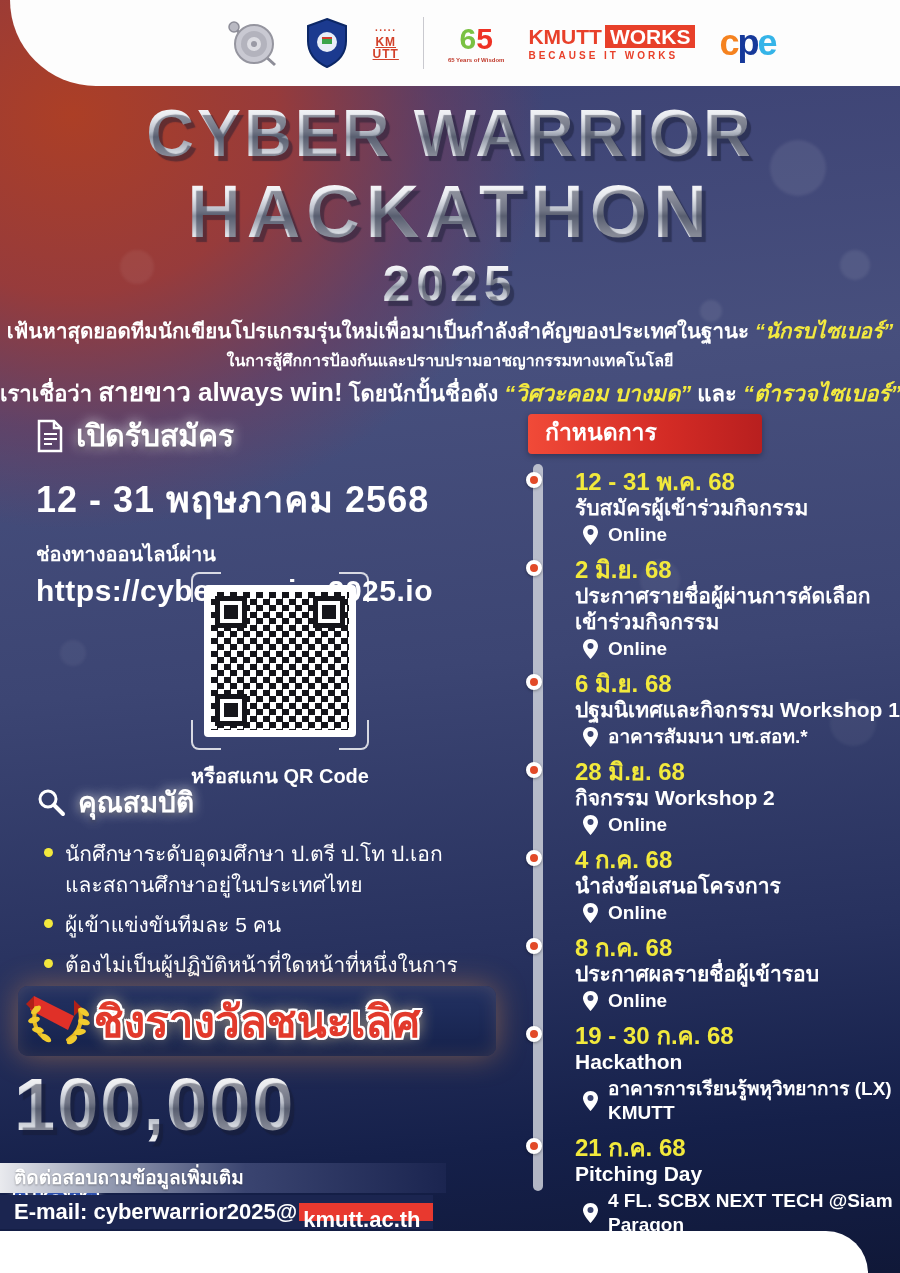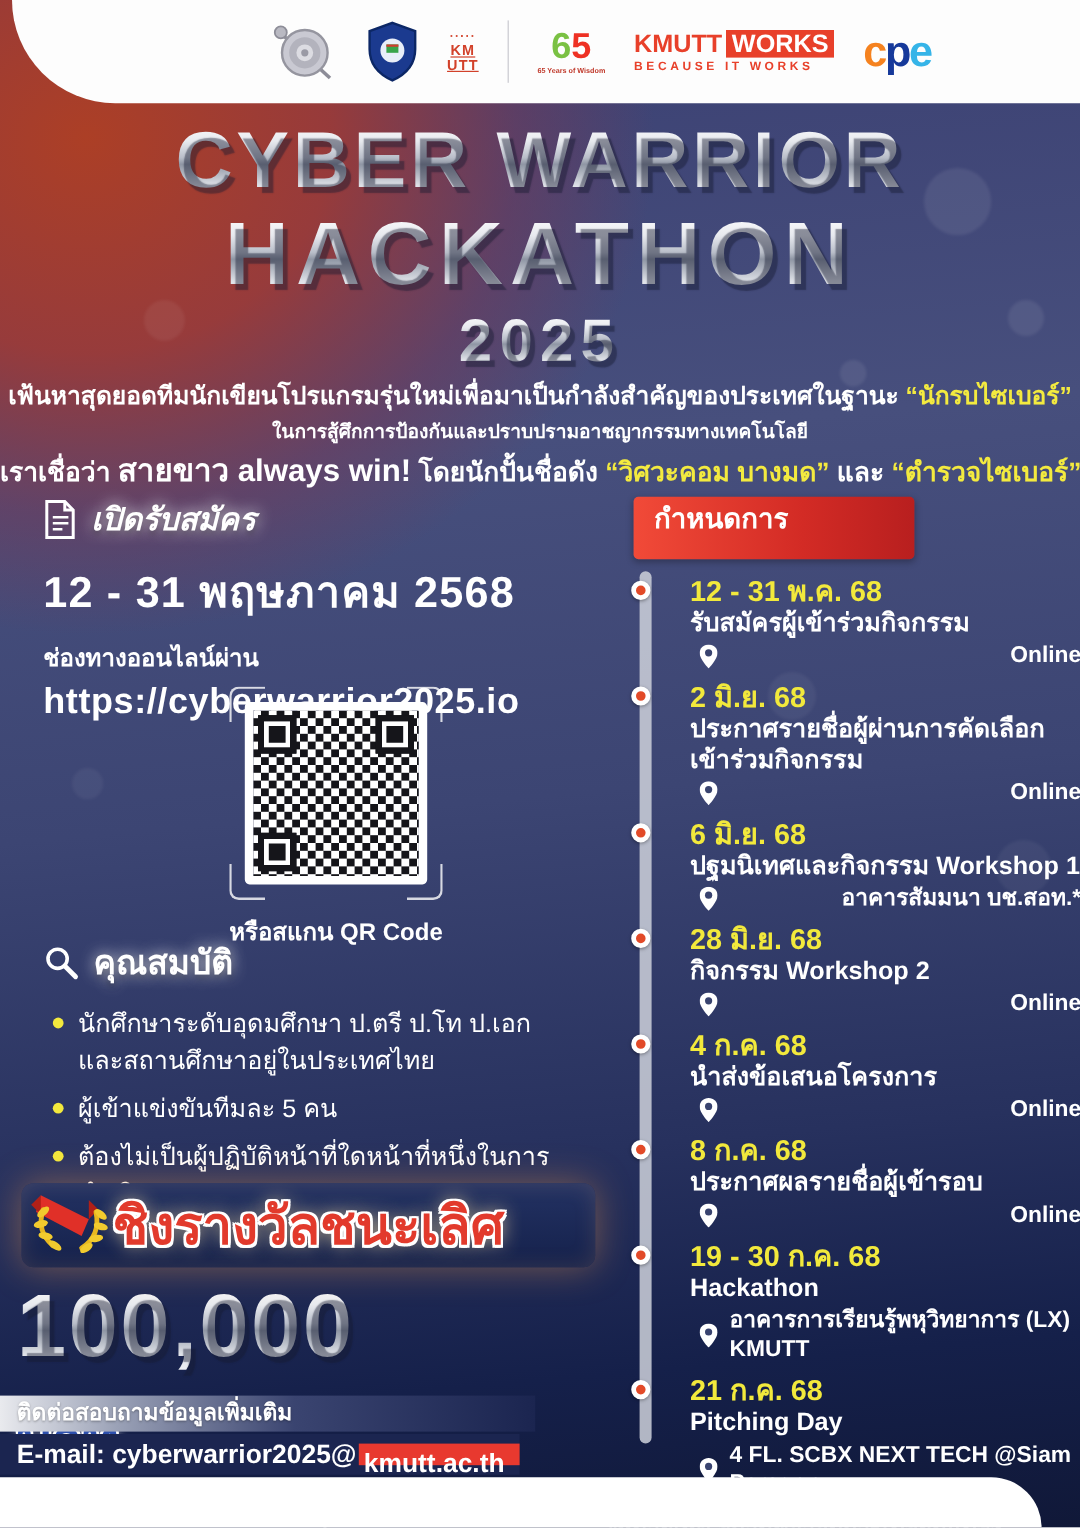--- a/index.html
+++ b/index.html
@@ -45,31 +45,31 @@
   }
   .title-l1{font-size:66px;letter-spacing:3px;line-height:78px;}
   .title-l2{font-size:74px;letter-spacing:6px;line-height:80px;}
   .title-l3{font-size:50px;letter-spacing:6px;line-height:56px;margin-top:4px;}
   
   .intro{position:absolute;top:316px;left:0;width:100%;text-align:center;color:#fff;}
   .intro .ln{white-space:nowrap;}
   .intro .l1{font-size:20.5px;font-weight:700;line-height:30px;}
   .intro .l2{font-size:16px;font-weight:700;line-height:29px;}
   .intro .l3{font-size:22px;font-weight:700;line-height:34px;}
-  .yellow{color:#f3ea3f;}
+  .yellow{color:#f3ea3f;font-style:italic;}
   .bigwhite{font-size:26px;font-weight:800;}
   
   .sec-head{display:flex;align-items:center;gap:12px;}
   .glow-label{
     color:#fff;font-weight:800;
     text-shadow:0 0 12px rgba(255,255,255,0.85),0 2px 5px rgba(0,0,0,0.45);
   }
   
   .reg{position:absolute;left:36px;top:412px;width:462px;color:#fff;}
-  .reg .sec-head .glow-label{font-size:26px;font-style:italic;}
+  .reg .sec-head .glow-label{font-size:30px;}
   .reg-date{font-size:36px;font-weight:800;margin-top:12px;letter-spacing:1px;}
   .reg-channel{font-size:20px;font-weight:700;margin-top:10px;}
   .reg-url{font-size:30px;font-weight:800;margin-top:4px;letter-spacing:0.5px;}
   
   .qr-wrap{position:absolute;left:165px;top:572px;width:230px;text-align:center;}
   .qr-frame{
     position:relative;width:178px;height:178px;margin:0 auto;
     display:flex;align-items:center;justify-content:center;
     border-radius:10px;
   }
@@ -125,35 +125,35 @@
     color:#fff;font-size:19px;font-weight:700;
     background:linear-gradient(90deg,#e9eaee 0%,#9aa1b6 22%,#3a4470 55%,#1b2550 100%);
     text-shadow:0 1px 2px rgba(0,0,0,0.35);
   }
   .contact-bar2{margin-top:2px;display:inline-flex;height:34px;align-items:center;background:#1b2550;}
   .contact-bar2 .pre{color:#fff;font-size:22px;font-weight:800;padding:0 2px 0 14px;}
   .contact-bar2 .hl{color:#fff;font-size:22px;font-weight:800;background:#e8392f;padding:0 12px 0 4px;height:18px;line-height:34px;}
   
   .sched{position:absolute;left:505px;top:414px;width:396px;}
   .sched-titlebar{
-    width:234px;height:52px;line-height:36px;margin-left:23px;border-radius:4px;
+    width:234px;height:40px;line-height:36px;margin-left:23px;border-radius:4px;
     background:linear-gradient(90deg,#f14a38 0%,#d32b25 60%,#b81f1f 100%);
     color:#fff;font-size:23px;font-weight:800;padding-left:17px;
     box-shadow:0 2px 6px rgba(0,0,0,0.3);
   }
   .timeline{position:relative;margin-top:14px;}
   .tl-line{position:absolute;left:28px;top:-4px;bottom:46px;width:10px;border-radius:6px;background:rgba(206,209,218,0.85);}
   .tl-item{position:relative;padding-left:70px;margin-bottom:9px;}
   .tl-dot{
     position:absolute;left:21px;top:4px;width:16px;height:16px;border-radius:50%;
     background:#e24a28;border:4px solid #fff;box-shadow:0 1px 3px rgba(0,0,0,0.35);
   }
   .tl-date{color:#f2e93c;font-size:24px;font-weight:800;line-height:27px;}
   .tl-desc{color:#fff;font-size:21px;font-weight:700;line-height:26px;}
-  .tl-loc{display:flex;align-items:center;gap:10px;margin-top:2px;padding-left:8px;justify-content:space-between;}
+  .tl-loc{display:flex;align-items:center;gap:10px;margin-top:2px;padding-left:8px;}
   .tl-loc-text{color:#fff;font-size:19px;font-weight:700;line-height:24px;}
   .sched-footnote{color:#fff;font-size:19px;font-weight:700;margin:6px 0 0 2px;}
   
   .bottomstrip{position:absolute;left:0;bottom:0;width:868px;height:42px;background:#fff;border-top-right-radius:52px;}
   .icon{flex:0 0 auto;display:inline-flex;}
 </style>
 </head>
 <body>
 
 <div class="poster">

